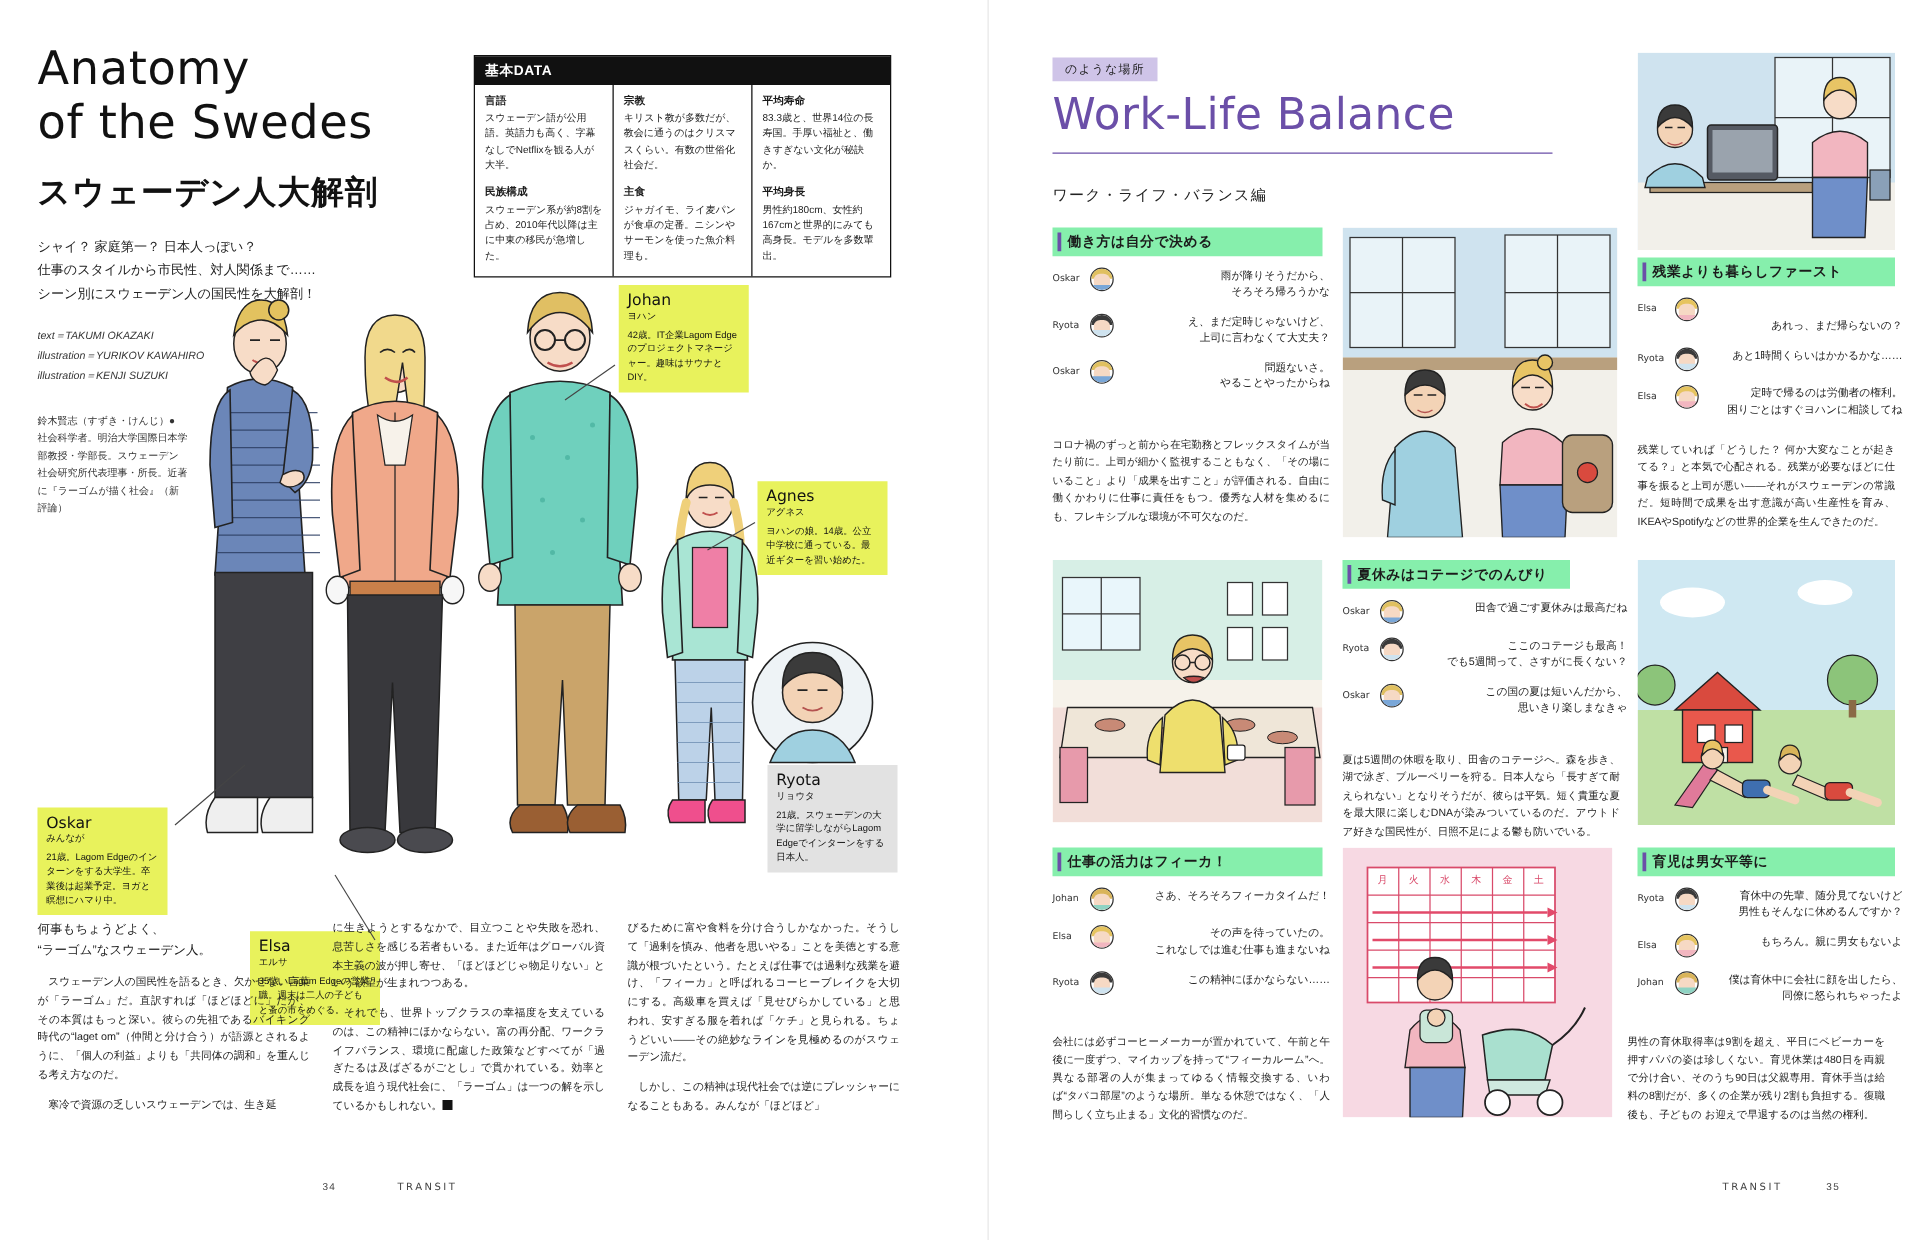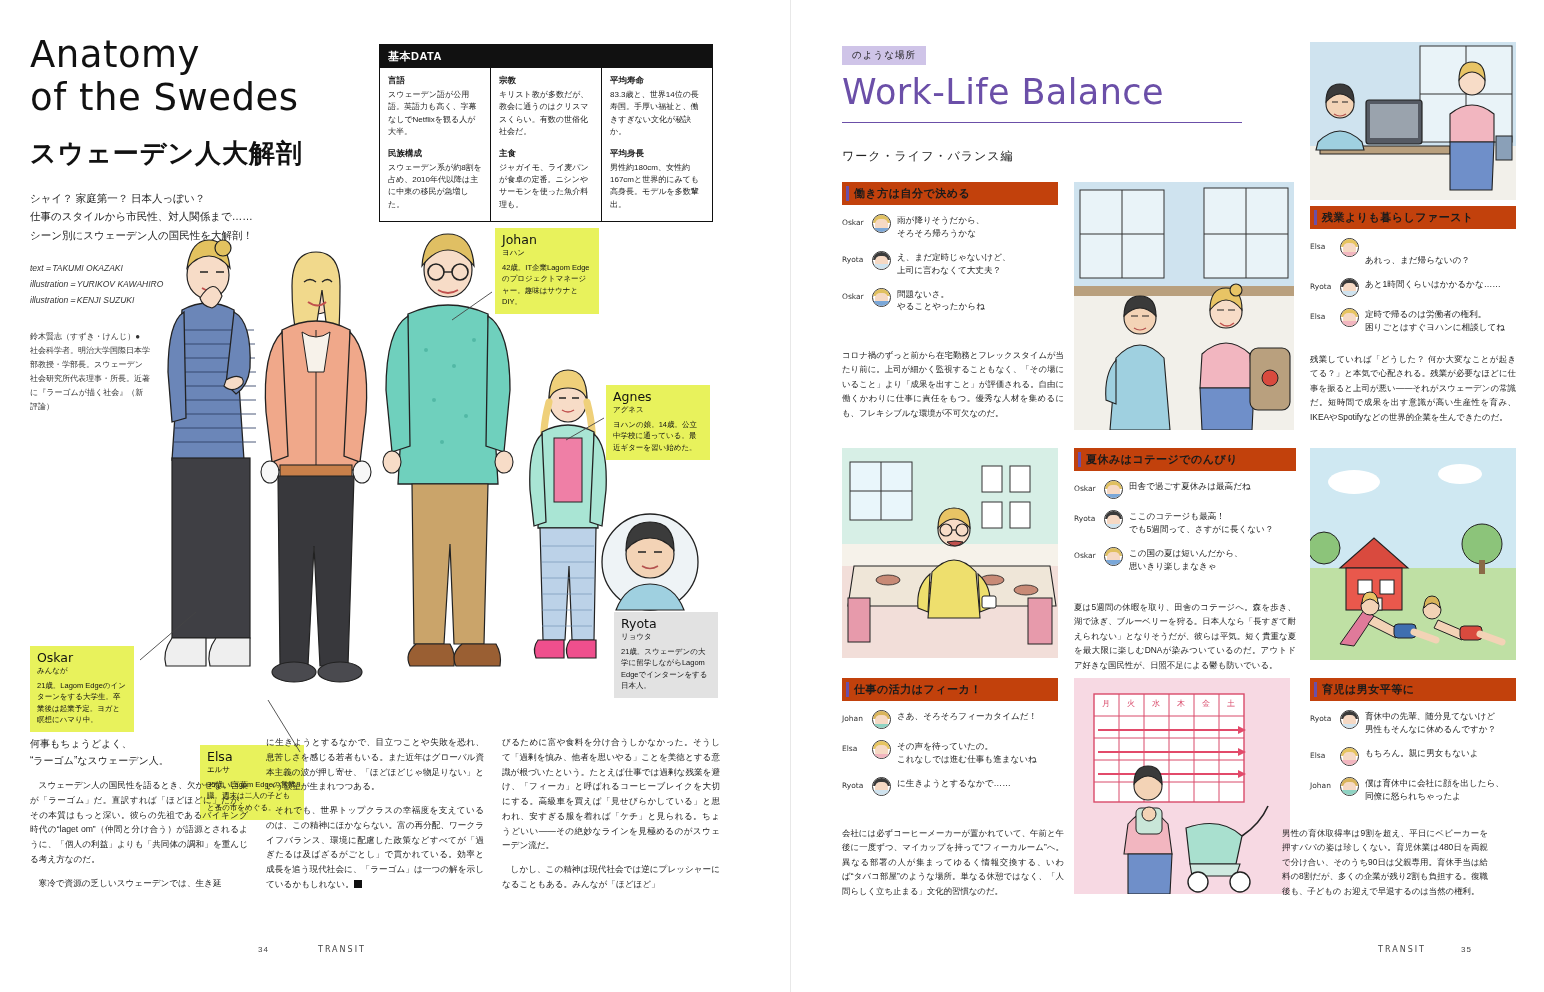--- a/index.html
+++ b/index.html
@@ -78,32 +78,32 @@
   .wlb-title {
     position: absolute; left: 52px; top: 72px;
     font-family: "DejaVu Sans", sans-serif; font-size: 35px; color: #6b4fa8; letter-spacing: 0.4px;
   }
   .wlb-rule { position: absolute; left: 52px; top: 122px; width: 400px; border-bottom: 1px solid #6b4fa8; }
   .wlb-sub {
     position: absolute; left: 52px; top: 128px; font-size: 12px; color: #222; letter-spacing: 1px; margin-top: 20px;
   }
 
   .sec-head {
-    position: absolute; background: #c2410c; color: #1b1b1b;
+    position: absolute; background: #86efac; color: #1b1b1b;
     font-size: 11px; font-weight: 700; padding: 4px 8px 4px 12px; letter-spacing: 0.5px;
   }
   .sec-head:before {
     content: ""; position: absolute; left: 4px; top: 4px; bottom: 4px; width: 3px; background: #6b4fa8;
   }
 
   .dialog { position: absolute; font-size: 8.6px; line-height: 1.5; }
   .d-row { display: flex; align-items: flex-start; margin-bottom: 9px; }
   .d-name { width: 30px; font-size: 7.5px; padding-top: 5px; color: #333; font-family: "DejaVu Sans", sans-serif; }
   .d-ava { width: 19px; height: 19px; border-radius: 50%; margin: 2px 6px 0 0; flex: none; position: relative; overflow: hidden; border: 1px solid #333; }
-  .d-text { flex: 1; padding-top: 2px; }
+  .d-text { flex: 1; padding-top: 2px; text-align: right; }
 
   .para { position: absolute; font-size: 8.4px; line-height: 1.72; text-align: justify; color: #1b1b1b; }
 
   .ill { position: absolute; overflow: hidden; }
 
   
   .face { position: absolute; inset: 0; }
   .face .hair { position: absolute; left: 0; right: 0; top: 0; height: 46%; }
   .face .skin { position: absolute; left: 12%; right: 12%; top: 26%; bottom: 0; border-radius: 40% 40% 45% 45%; background: #f6d9c4; }
   .face .body { position: absolute; left: 0; right: 0; bottom: 0; height: 26%; }
@@ -464,21 +464,21 @@
               <span class="skin"></span>
               <span class="body"></span>
             </span>
           </div>
         <div class="d-text" style="white-space:pre-line;">定時で帰るのは労働者の権利。
 困りごとはすぐヨハンに相談してね</div>
       </div>
     </div>
     <div class="para" style="left:520px; top:352px; width:206px;">残業していれば「どうした？ 何か大変なことが起きてる？」と本気で心配される。残業が必要なほどに仕事を振ると上司が悪い——それがスウェーデンの常識だ。短時間で成果を出す意識が高い生産性を育み、IKEAやSpotifyなどの世界的企業を生んできたのだ。</div>
 
-    <div class="sec-head" style="left:284px; top:448px; width:222px;">夏休みはコテージでのんびり</div>
+    <div class="sec-head" style="left:284px; top:448px; width:182px;">夏休みはコテージでのんびり</div>
     <div class="dialog" style="left:284px; top:478px; width:228px;">
       <div class="d-row">
         <div class="d-name">Oskar</div>
         <div class="d-ava a-oskar">
             <span class="face">
               <span class="hair"></span>
               <span class="skin"></span>
               <span class="body"></span>
             </span>
           </div>
@@ -572,21 +572,21 @@
       </div>
       <div class="d-row">
         <div class="d-name">Ryota</div>
         <div class="d-ava a-ryota">
             <span class="face">
               <span class="hair"></span>
               <span class="skin"></span>
               <span class="body"></span>
             </span>
           </div>
-        <div class="d-text" style="white-space:pre-line;">に生きようとするなかで……</div>
+        <div class="d-text" style="white-space:pre-line;">この精神にほかならない……</div>
       </div>
     </div>
     <div class="para" style="left:52px; top:826px; width:222px;">会社には必ずコーヒーメーカーが置かれていて、午前と午後に一度ずつ、マイカップを持って“フィーカルーム”へ。異なる部署の人が集まってゆるく情報交換する、いわば“タバコ部屋”のような場所。単なる休憩ではなく、「人間らしく立ち止まる」文化的習慣なのだ。</div>
 
     <div class="ill" style="left:52px; top:448px; width:216px; height:210px;">
       <svg width="216" height="210" viewBox="0 0 216 210">
         <rect x="0" y="0" width="216" height="210" fill="#f6f2ea"></rect>
         <rect x="0" y="0" width="216" height="96" fill="#d7efe6"></rect>
         <rect x="8" y="14" width="62" height="58" fill="#e9f6fb" stroke="#333" stroke-width="1"></rect>
         <path d="M8 43 h62 M39 14 v58" stroke="#333" stroke-width="1"></path>
@@ -697,19 +697,19 @@
             <span class="face">
               <span class="hair"></span>
               <span class="skin"></span>
               <span class="body"></span>
             </span>
           </div>
         <div class="d-text" style="white-space:pre-line;">僕は育休中に会社に顔を出したら、
 同僚に怒られちゃったよ</div>
       </div>
     </div>
-    <div class="para" style="left:492px; top:826px; width:206px;">男性の育休取得率は9割を超え、平日にベビーカーを押すパパの姿は珍しくない。育児休業は480日を両親で分け合い、そのうち90日は父親専用。育休手当は給料の8割だが、多くの企業が残り2割も負担する。復職後も、子どもの お迎えで早退するのは当然の権利。</div>
+    <div class="para" style="left:512px; top:826px; width:206px;">男性の育休取得率は9割を超え、平日にベビーカーを押すパパの姿は珍しくない。育児休業は480日を両親で分け合い、そのうち90日は父親専用。育休手当は給料の8割だが、多くの企業が残り2割も負担する。復職後も、子どもの お迎えで早退するのは当然の権利。</div>
 
     <div class="folio folio-right-name">TRANSIT</div>
     <div class="folio folio-right-num">35</div>
   </div>
 
 </div>
 
 </body></html>

